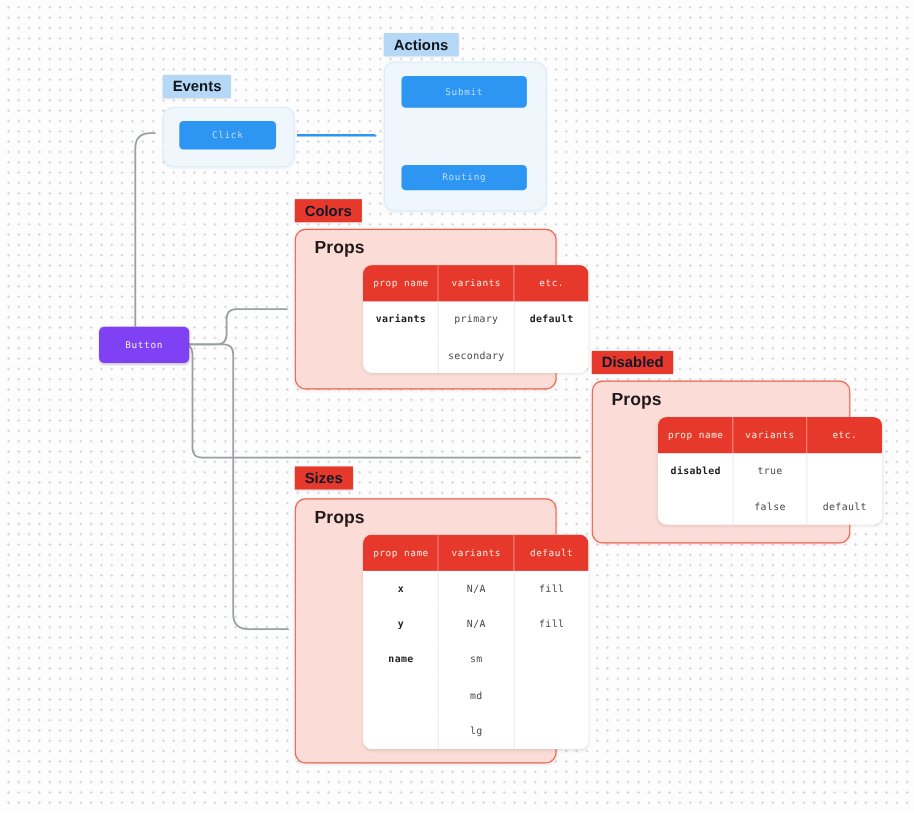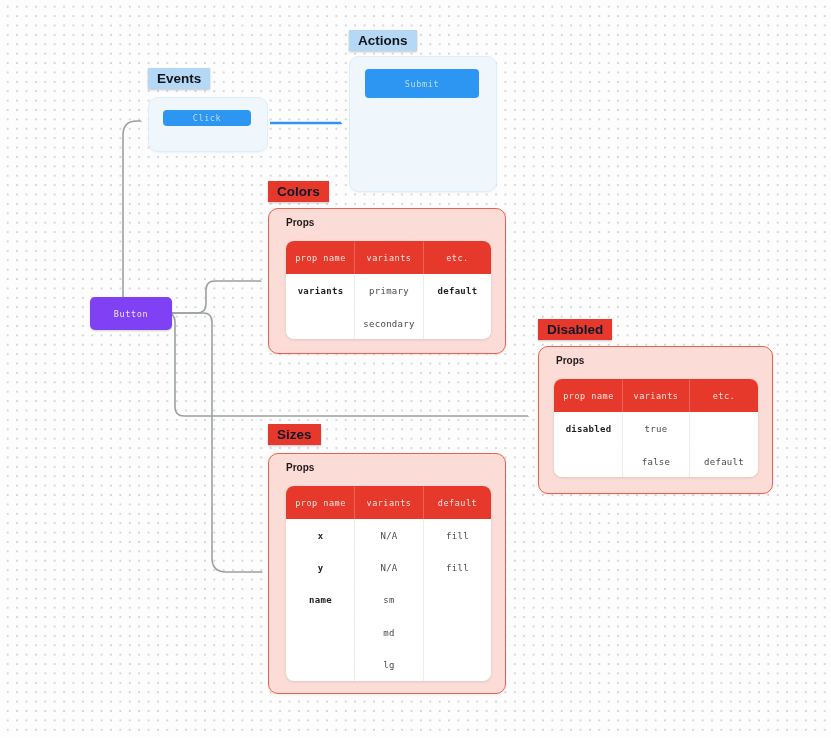--- a/index.html
+++ b/index.html
@@ -37,26 +37,27 @@
     color:#bcdcf9;
   }
   .nbtn.purple{background:#7f41f3;color:rgba(255,255,255,0.88);box-shadow:0 1px 2px rgba(0,0,0,0.18);}
 
   
   .card{
     position:absolute;background:#fbdcd7;border:1px solid #e96350;border-radius:10px;
     box-shadow:0 1px 3px rgba(180,60,40,0.10);
   }
   .card-heading{
-    position:absolute;left:17px;top:8px;font-size:10px;font-weight:bold;color:#20191a;
+    position:absolute;left:17px;top:8px;font-size:16px;font-weight:bold;color:#20191a;
   }
   .ptable{
     position:absolute;display:grid;background:#ffffff;border-radius:8px;overflow:hidden;
     box-shadow:0 1px 3px rgba(0,0,0,0.10);
     font-family:"DejaVu Sans Mono", monospace;
+    margin-left:44px;
   }
   .ptable > div{
     display:flex;align-items:center;justify-content:center;
     border-left:1px solid transparent;border-top:1px solid transparent;
     box-sizing:border-box;white-space:nowrap;
   }
   .th{background:#e7392b;color:#ffe6e0;font-size:8.5px;letter-spacing:0.5px;}
   .th:nth-child(3n+2),.th:nth-child(3n){border-left-color:rgba(255,255,255,0.22);}
   .td{color:#4a4a4a;font-size:9px;letter-spacing:0.3px;border-top-color:#ececec;}
   .td:nth-child(3n+2),.td:nth-child(3n){border-left-color:#ececec;text-align:right;}
@@ -78,25 +79,26 @@
     </defs>
     <path d="M 123 297 L 123 135 Q 123 121 137 121 L 141 121" fill="none" stroke="#9aa0a0" stroke-width="1.6" marker-end="url(#ag)"></path>
     <path d="M 157 313 L 197 313 Q 206 313 206 304 L 206 290 Q 206 281 215 281 L 261 281" fill="none" stroke="#9aa0a0" stroke-width="1.6" marker-end="url(#ag)"></path>
     <path d="M 157 313 L 166 313 Q 175 313 175 322 L 175 407 Q 175 416 184 416 L 528 416" fill="none" stroke="#9aa0a0" stroke-width="1.6" marker-end="url(#ag)"></path>
     <path d="M 157 313 L 203 313 Q 212 313 212 322 L 212 558 Q 212 572 226 572 L 262 572" fill="none" stroke="#9aa0a0" stroke-width="1.6" marker-end="url(#ag)"></path>
     <path d="M 270 123 L 341 123" fill="none" stroke="#2d96f3" stroke-width="2.4" marker-end="url(#ab)"></path>
   </svg>
 
   <div class="tag blue" style="left:148px;top:68px;text-align:right;">Events</div>
   <div class="frame" style="left:148px;top:97px;width:118px;height:53px;"></div>
-  <div class="nbtn" style="left:163px;top:110px;width:88px;height:16px;">Click</div>
+  <div class="nbtn" style="left:163px;top:110px;width:88px;height:26px;">Click</div>
 
   <div class="tag blue" style="left:349px;top:30px;">Actions</div>
   <div class="frame" style="left:349px;top:56px;width:146px;height:134px;"></div>
   <div class="nbtn" style="left:365px;top:69px;width:114px;height:29px;">Submit</div>
+  <div class="nbtn" style="left:365px;top:150px;width:114px;height:23px;">Routing</div>
 
   <div class="nbtn purple" style="left:90px;top:297px;width:82px;height:33px;border-radius:5px;">Button</div>
 
   <div class="tag red" style="left:268px;top:181px;">Colors</div>
   <div class="card" style="left:268px;top:208px;width:236px;height:144px;">
     <div class="card-heading">Props</div>
     <div class="ptable" style="left:17px;top:32px;width:205px;grid-template-columns:68px 69px 68px;grid-template-rows:33px 33px 32px;">
       <div class="th">prop name</div>
       <div class="th">variants</div>
       <div class="th">etc.</div>

